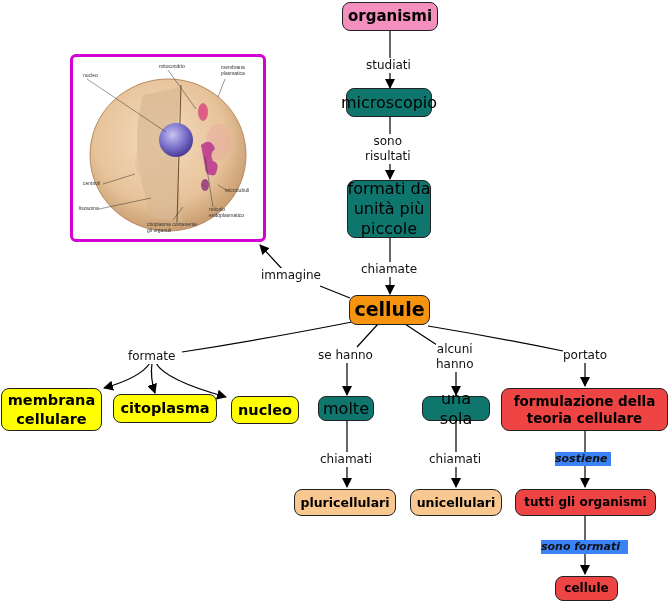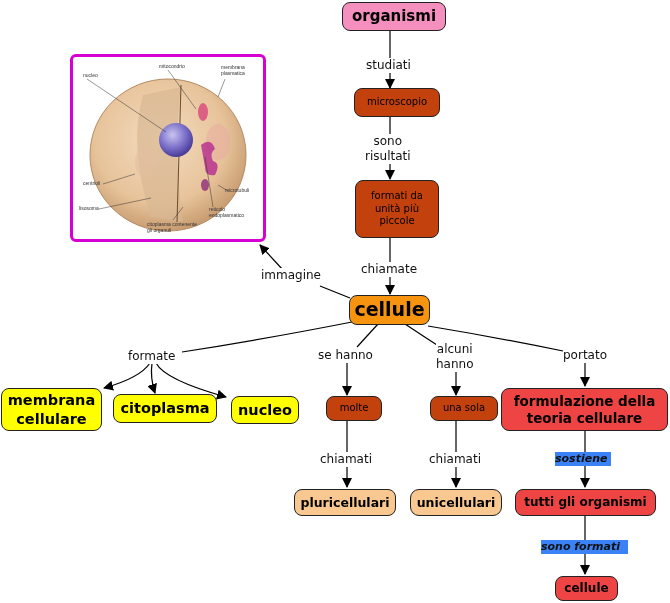--- a/index.html
+++ b/index.html
@@ -3,21 +3,21 @@
 <meta charset="utf-8">
 <style>
   html, body { margin:0; padding:0; background:#ffffff; }
   body { width:670px; height:603px; position:relative; overflow:hidden;
          font-family:"DejaVu Sans", "Liberation Sans", sans-serif; }
   #edges { position:absolute; left:0; top:0; width:670px; height:603px; }
   .node { position:absolute; box-sizing:border-box; border:1.5px solid #222;
           border-radius:8px; display:flex; align-items:center; justify-content:center;
           text-align:center; color:#000; line-height:1.25; }
   .pink   { background:#f58fbe; font-weight:bold; font-size:15px; }
-  .plain  { background:#c2410c; font-size:10px;margin-left:8px; }
+  .plain  { background:#0f766e; font-size:16px; }
   .orange { background:#f7940f; font-weight:bold; font-size:19px; }
   .yellow { background:#ffff00; font-weight:bold; font-size:14.5px; }
   .peach  { background:#f9c790; font-weight:bold; font-size:12.5px; }
   .green  { background:#ef4444; font-weight:bold; }
   .lbl { position:absolute; font-size:12px; color:#111; text-align:center;
          line-height:1.25; background:#ffffff; white-space:nowrap; }
   .lbl.g { background:#3b82f6; font-weight:bold; font-style:italic; }
   .imgframe { position:absolute; left:70px; top:54px; width:196px; height:188px;
               box-sizing:border-box; border:3px solid #d400d4; border-radius:6px;
               background:#ffffff; overflow:hidden; }
@@ -107,21 +107,21 @@
 plasmatica</div>
   <div class="cap" style="left:10px;top:124px;">centrioli</div>
   <div class="cap" style="left:6px;top:149px;">lisosoma</div>
   <div class="cap" style="left:152px;top:131px;">microtubuli</div>
   <div class="cap" style="left:136px;top:150px;white-space:pre;">reticolo
 endoplasmatico</div>
   <div class="cap" style="left:74px;top:165px;white-space:pre;">citoplasma contenente
 gli organuli</div>
 </div>
 
-<div class="node pink" style="left:342px;top:2px;width:104px;height:29px;">organismi</div>
+<div class="node pink" style="left:342px;top:2px;width:96px;height:29px;">organismi</div>
 <div class="node plain" style="left:346px;top:88px;width:86px;height:29px;">microscopio</div>
 <div class="node plain" style="left:347px;top:180px;width:84px;height:58px;white-space:pre;">formati da
 unità più
 piccole</div>
 <div class="node orange" style="left:349px;top:295px;width:81px;height:30px;">cellule</div>
 
 <div class="node yellow" style="left:1px;top:388px;width:101px;height:43px;white-space:pre;">membrana
 cellulare</div>
 <div class="node yellow" style="left:113px;top:394px;width:104px;height:29px;">citoplasma</div>
 <div class="node yellow" style="left:231px;top:396px;width:68px;height:28px;">nucleo</div>

